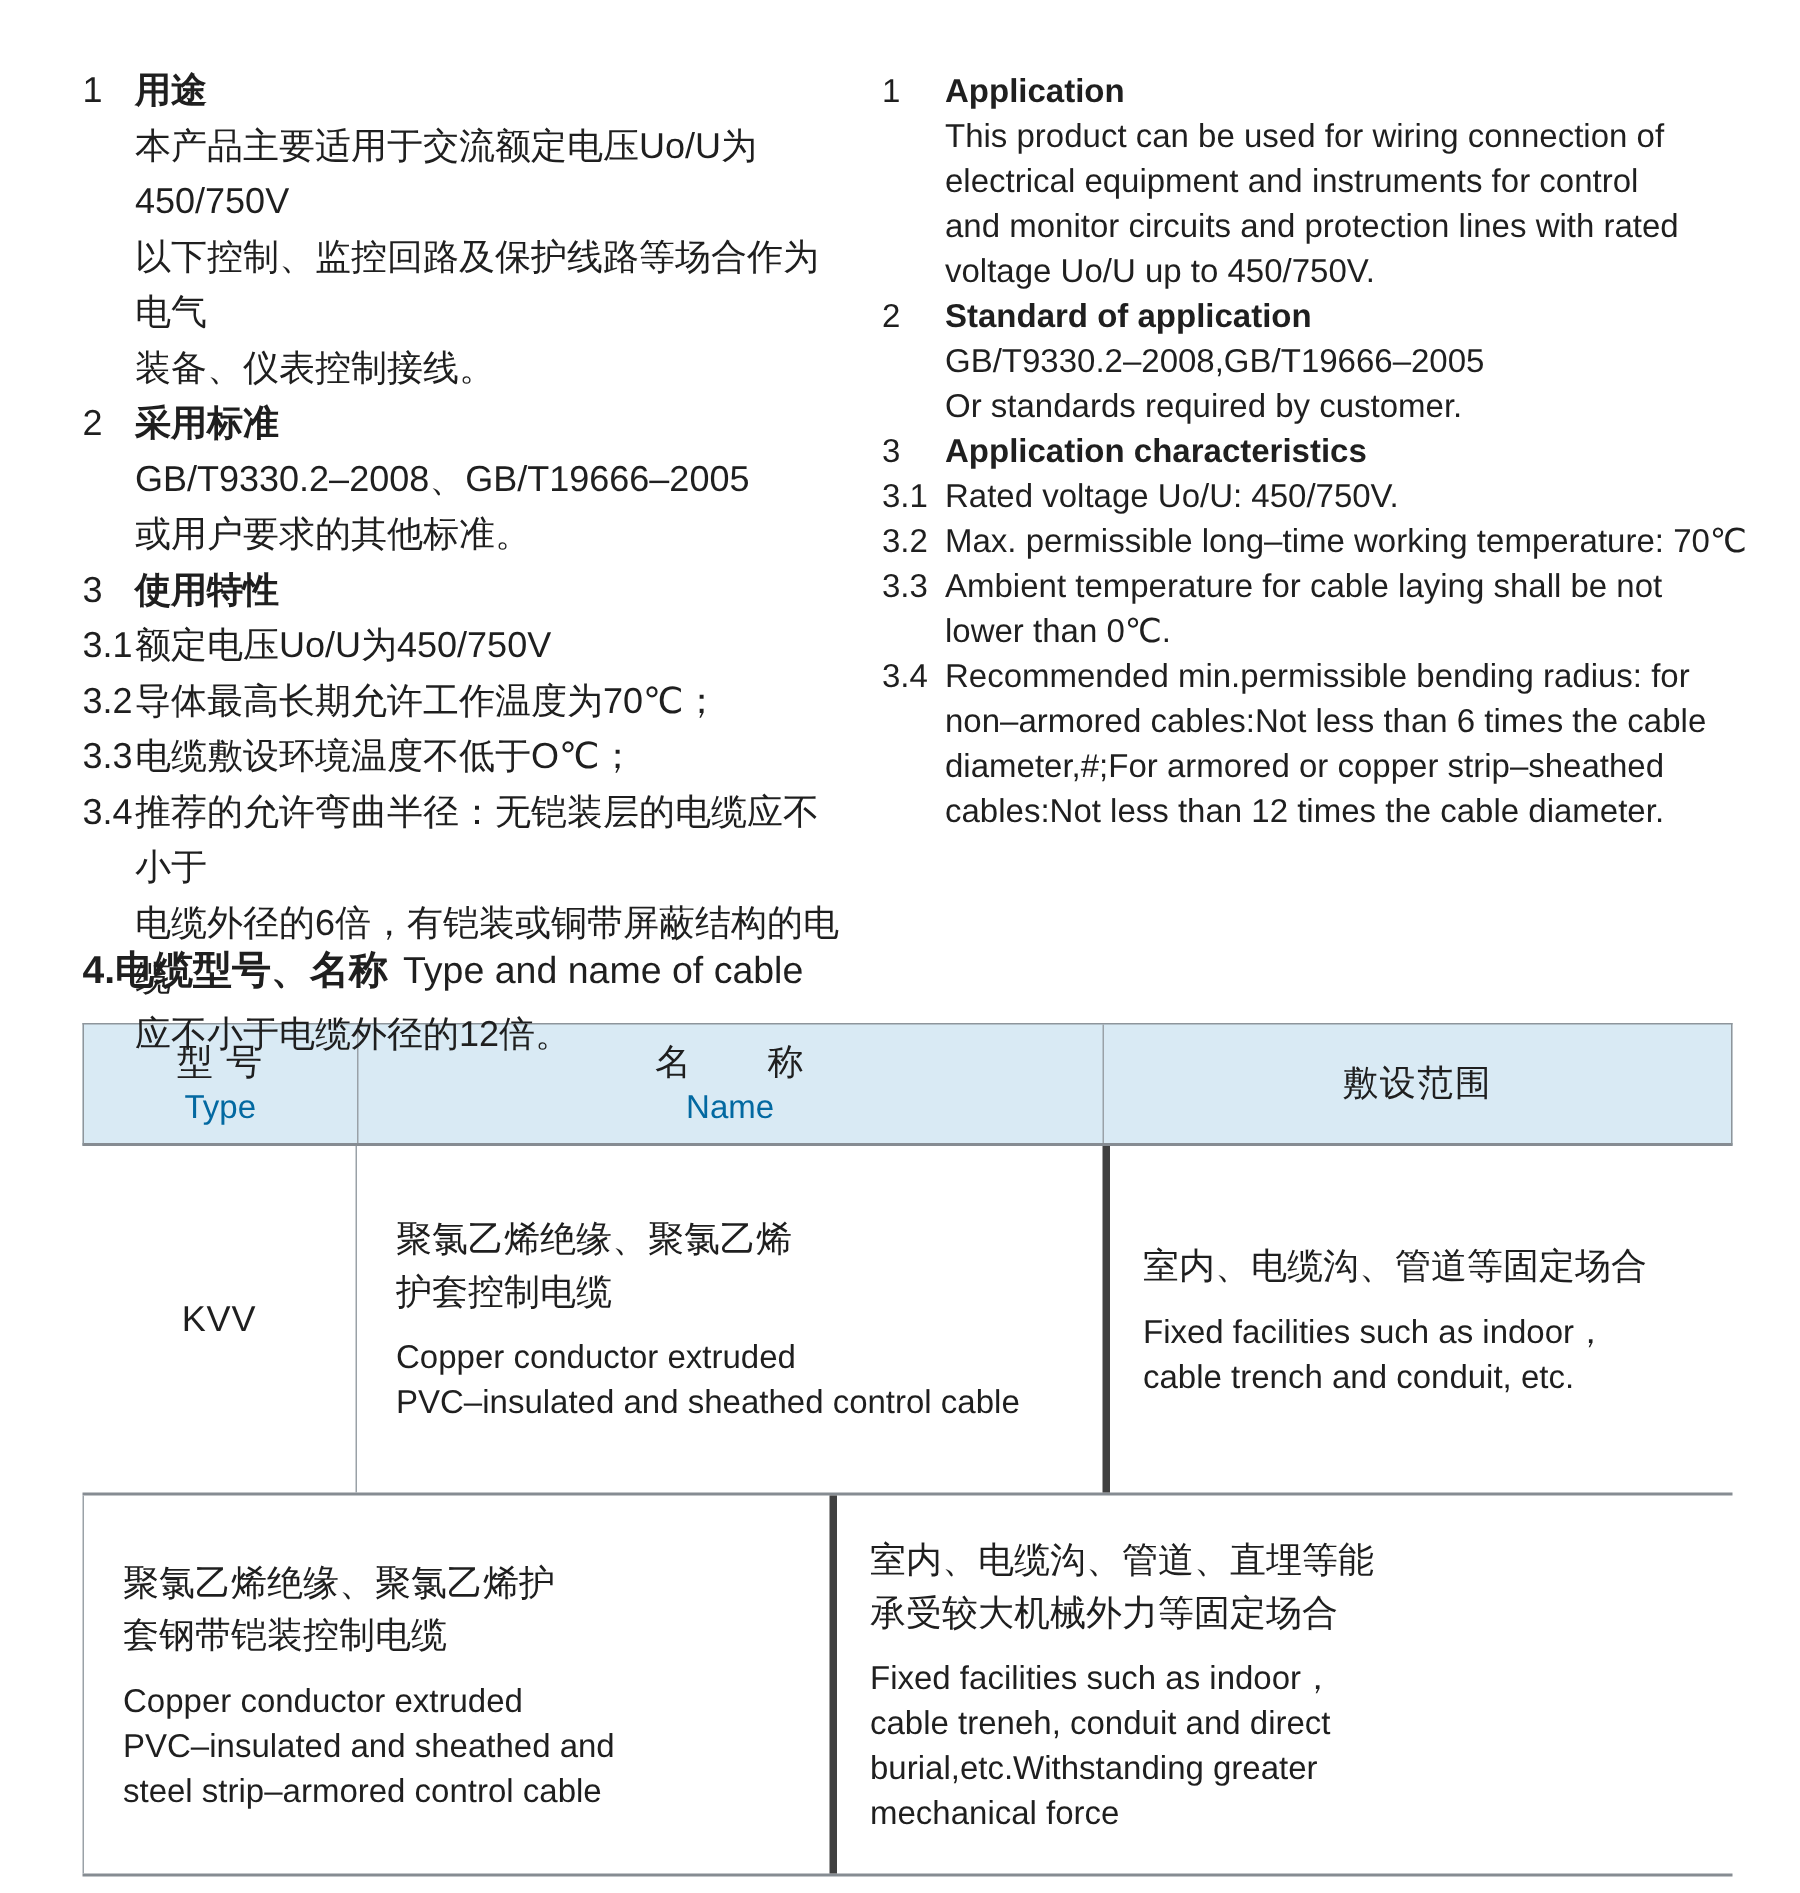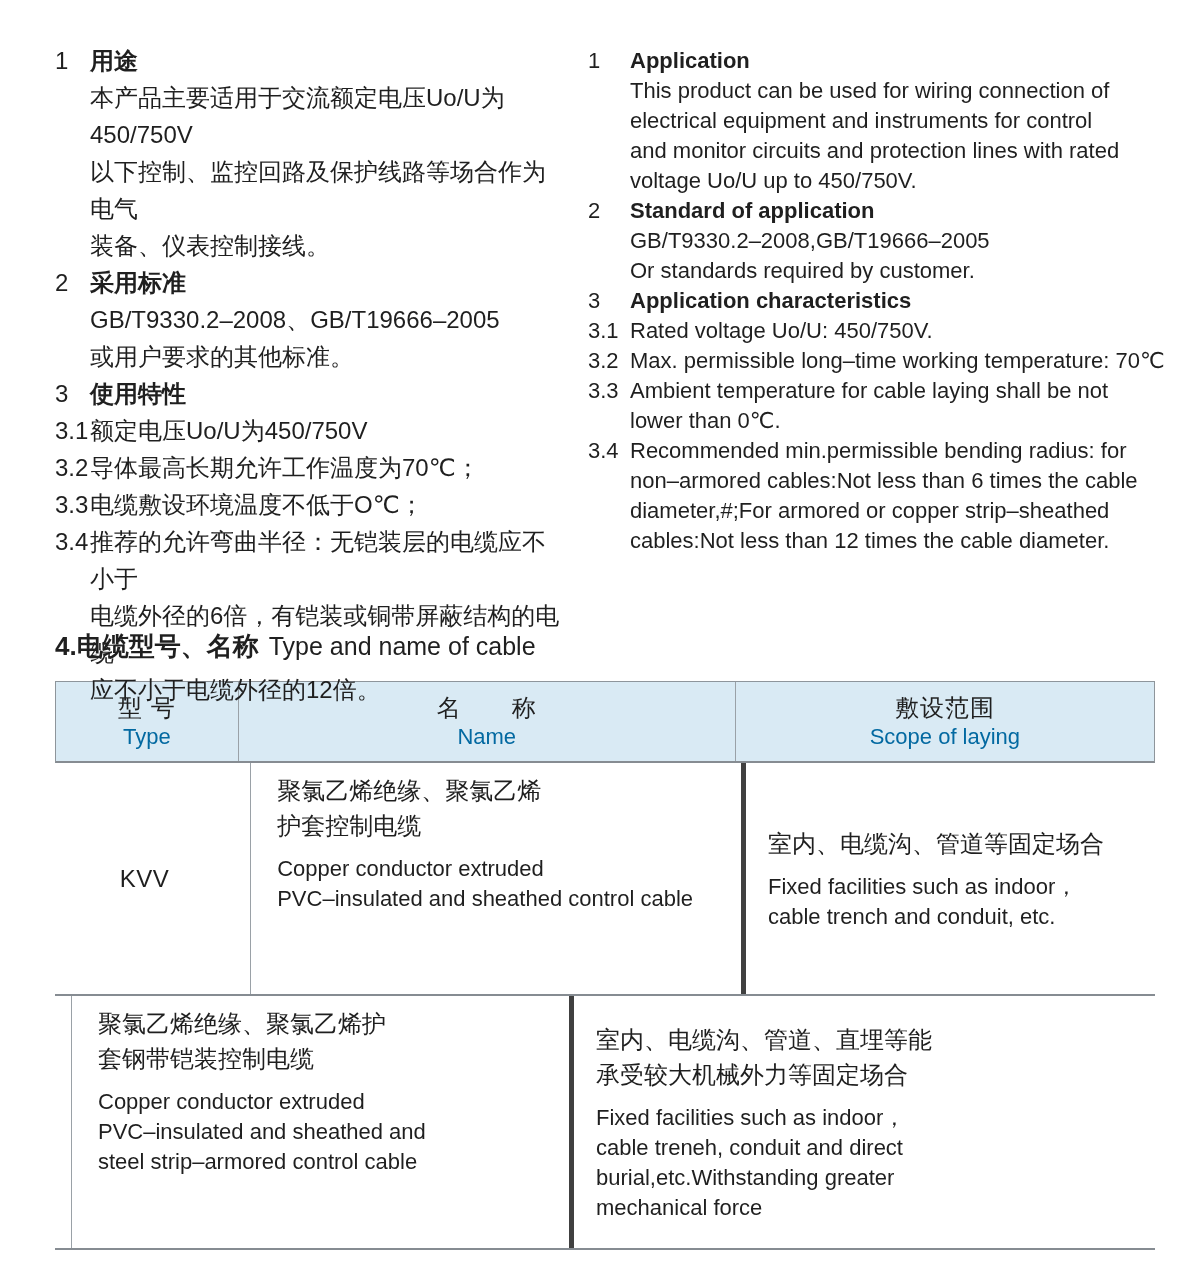--- a/index.html
+++ b/index.html
@@ -50,21 +50,21 @@
   .trow { display: flex; border-bottom: 2px solid #868c92; }
   .row-kvv { height: 233px; }
   .row-kvv22 { height: 254px; }
   .c-type {
     width: 182px; display: flex; align-items: center; justify-content: center;
     font-size: 24px; letter-spacing: 0.5px;
   }
   .c-name {
     width: 498px; border-left: 1px solid #9aa1a7;
     padding: 10px 10px 10px 26px;
-    display: flex; flex-direction: column; justify-content: flex-start; margin-left: 16px;
+    display: flex; flex-direction: column; justify-content: center;
   }
   .c-scope {
     width: 420px; border-left: 5px solid #404040;
     padding: 10px 6px 10px 22px;
     display: flex; flex-direction: column; justify-content: center;
   }
   .cn-block { font-size: 24px; line-height: 35px; }
   .en-block { font-size: 22px; line-height: 30px; margin-top: 11px; }
 </style>
 </head>
@@ -170,21 +170,20 @@
       <div class="hcell w1">
         <div class="h-cn">型 号</div>
         <div class="h-en">Type</div>
       </div>
       <div class="hcell w2">
         <div class="h-cn">名　　称</div>
         <div class="h-en">Name</div>
       </div>
       <div class="hcell w3">
         <div class="h-cn">敷设范围</div>
-        <div class="h-en">Scope of laying</div>
       </div>
     </div>
 
     <div class="trow row-kvv">
       <div class="c-type">KVV</div>
       <div class="c-name">
         <div class="cn-block">
           <div>聚氯乙烯绝缘、聚氯乙烯</div>
           <div>护套控制电缆</div>
         </div>

